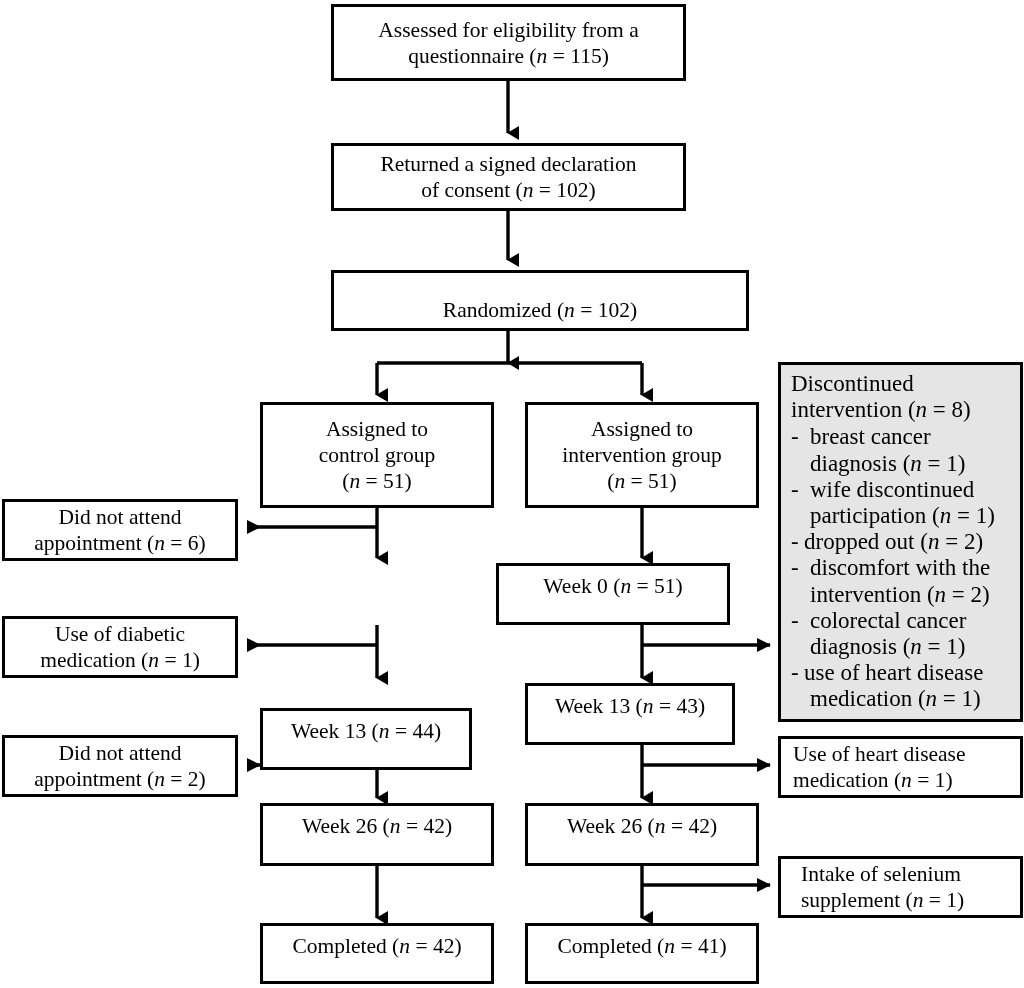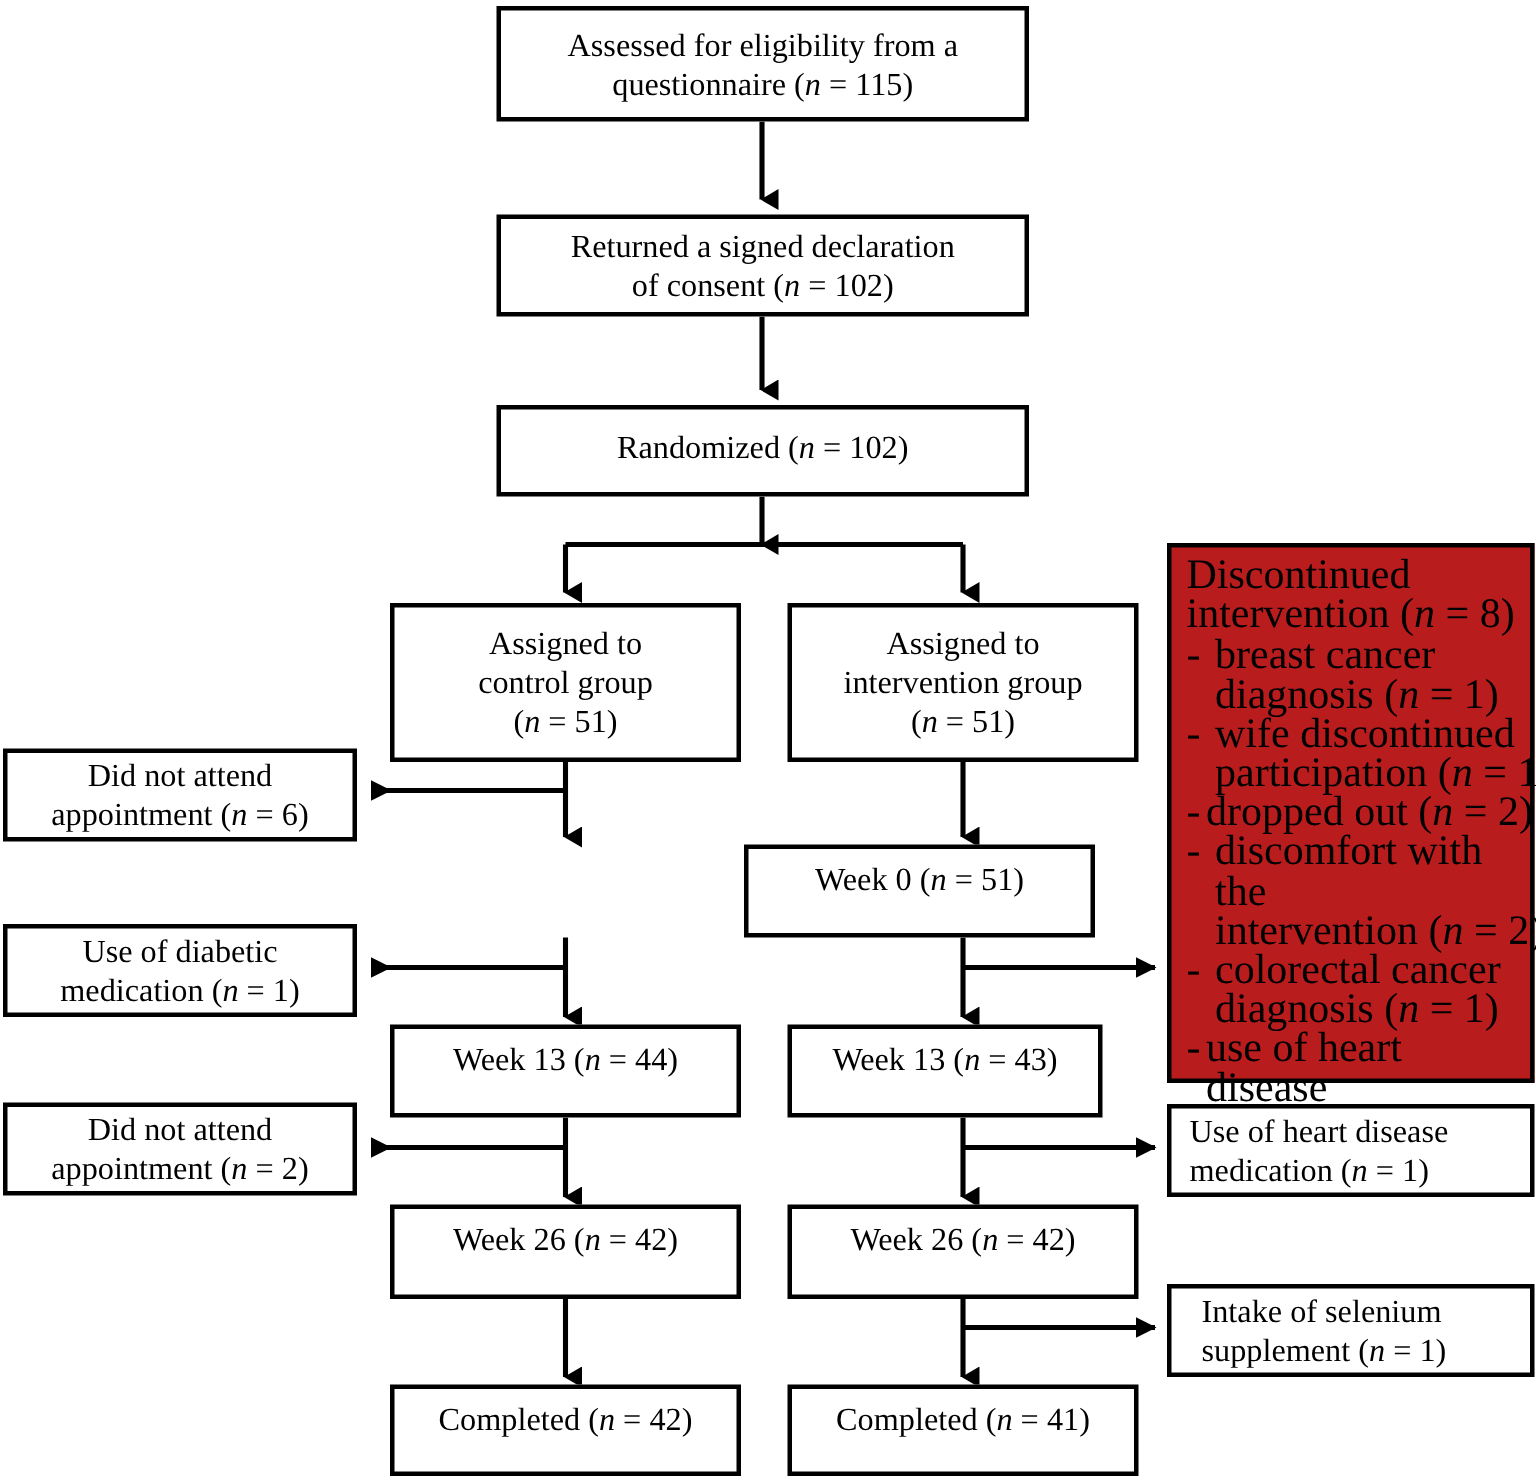--- a/index.html
+++ b/index.html
@@ -39,22 +39,22 @@
   }
   .box.vcenter { align-items: center; }
   .box.vtop { align-items: flex-start; }
   .box .txt { width: 100%; }
   .box.leftalign { text-align: left; justify-content: flex-start; }
   .box.leftalign .txt { text-align: left; }
   .sidebar-box {
     position: absolute;
     box-sizing: border-box;
     border: 3px solid #000000;
-    background: #b91c1c;
-    font-size: 28px;
+    background: #e5e5e5;
+    font-size: 23px;
     line-height: 26.2px;
     text-align: left;
     padding: 6px 8px 4px 10px;
   }
   .sb-head { margin: 0 0 1px 0; }
   .sb-list { margin: 0; padding: 0; list-style: none; }
   .sb-list li {
     position: relative;
     padding-left: 19px;
     text-indent: 0;
@@ -127,21 +127,21 @@
     </div>
   </div>
 
   <div class="box vcenter" style="left:331px; top:143px; width:355px; height:68px;">
     <div class="txt">
       <span>Returned a signed declaration</span><br>
       <span class="nowrap"><span>of consent (</span><em class="n">n</em><span> = </span><span>102</span><span>)</span></span>
     </div>
   </div>
 
-  <div class="box vtop" style="left:331px; top:270px; width:355px; height:61px; padding-top:12px;">
+  <div class="box vtop" style="left:331px; top:270px; width:418px; height:61px; padding-top:24px;">
     <div class="txt">
       <span class="nowrap"><span>Randomized (</span><em class="n">n</em><span> = </span><span>102</span><span>)</span></span>
     </div>
   </div>
 
   <div class="box vcenter" style="left:260px; top:402px; width:234px; height:106px;">
     <div class="txt">
       <span>Assigned to</span><br>
       <span>control group</span><br>
       <span class="nowrap"><span>(</span><em class="n">n</em><span> = </span><span>51</span><span>)</span></span>
@@ -154,21 +154,21 @@
       <span>intervention group</span><br>
       <span class="nowrap"><span>(</span><em class="n">n</em><span> = </span><span>51</span><span>)</span></span>
     </div>
   </div>
 
 
   <div class="box vtop" style="left:496px; top:563px; width:234px; height:62px; padding-top:7px;">
     <div class="txt"><span class="nowrap"><span>Week 0 (</span><em class="n">n</em><span> = </span><span>51</span><span>)</span></span></div>
   </div>
 
-  <div class="box vtop" style="left:260px; top:683px; width:234px; height:62px; padding-top:7px;">
+  <div class="box vtop" style="left:260px; top:708px; width:212px; height:62px; padding-top:7px;">
     <div class="txt"><span class="nowrap"><span>Week 13 (</span><em class="n">n</em><span> = </span><span>44</span><span>)</span></span></div>
   </div>
 
   <div class="box vtop" style="left:525px; top:683px; width:210px; height:62px; padding-top:7px;">
     <div class="txt"><span class="nowrap"><span>Week 13 (</span><em class="n">n</em><span> = </span><span>43</span><span>)</span></span></div>
   </div>
 
   <div class="box vtop" style="left:260px; top:803px; width:234px; height:63px; padding-top:7px;">
     <div class="txt"><span class="nowrap"><span>Week 26 (</span><em class="n">n</em><span> = </span><span>42</span><span>)</span></span></div>
   </div>

